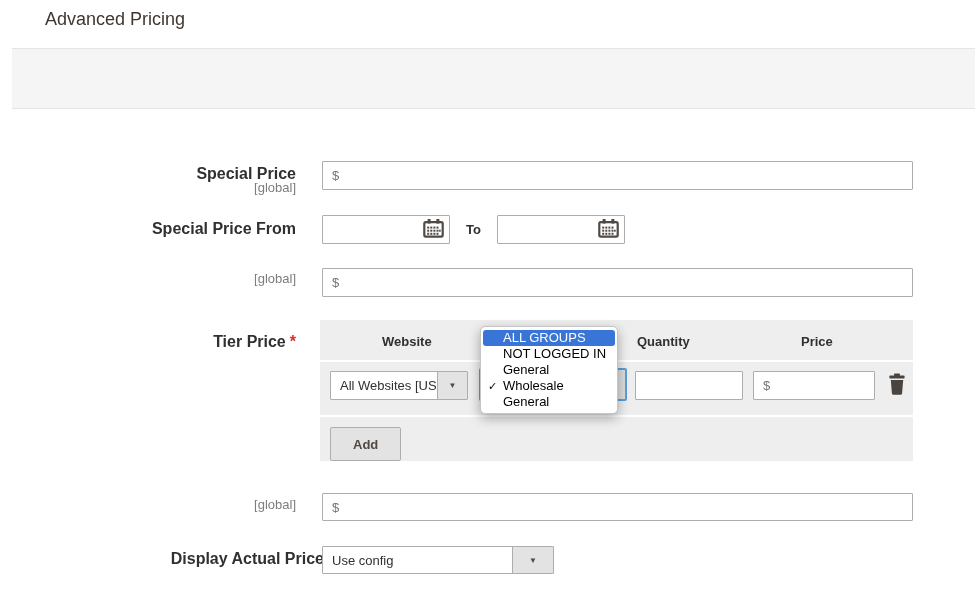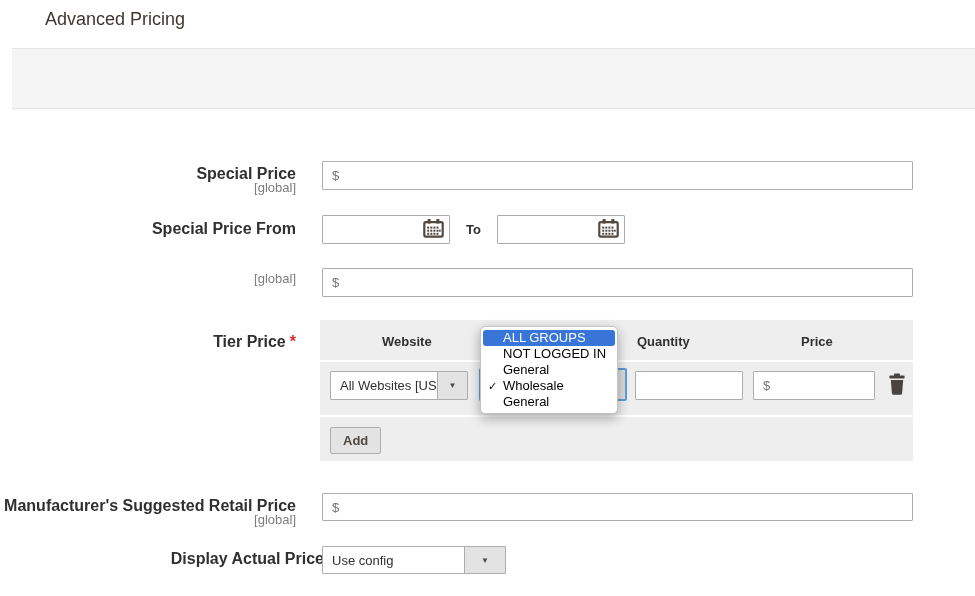--- a/index.html
+++ b/index.html
@@ -41,42 +41,42 @@
   #website-select{left:330px;top:371px;width:138px;height:29px;}
   #website-select .select-arrow{width:29px;}
   #group-select{left:479px;top:368px;width:148px;height:33px;border:2px solid #5b9dd9;
                 border-radius:2px;background:#fff;box-sizing:border-box;display:flex;position:absolute;}
   #group-select .gs-text{flex:1;}
   #group-select .gs-arrow{width:20px;background:#dcdcdc;}
   #qty-input{left:635px;top:371px;width:108px;height:29px;}
   #price-input{left:753px;top:371px;width:122px;height:29px;}
   #trash-btn{position:absolute;left:884px;top:372px;width:26px;height:27px;background:none;
              border:none;padding:0;cursor:pointer;display:flex;align-items:center;justify-content:center;}
-  #add-btn{position:absolute;left:330px;top:427px;height:27px;padding:0 12px;background:#e3e3e3;
+  #add-btn{position:absolute;left:330px;top:427px;height:34px;padding:0 22px;background:#e3e3e3;
            border:1px solid #adadad;border-radius:2px;font-family:"Liberation Sans",sans-serif;
            font-size:13px;font-weight:bold;color:#514943;cursor:pointer;}
 
   #group-popup{position:absolute;left:480px;top:326px;width:138px;background:#fff;
                border:1px solid #c5c5c5;border-radius:5px;box-shadow:0 4px 12px rgba(0,0,0,0.32);
                padding:3px 0;z-index:10;box-sizing:border-box;}
   .dd-item{height:16px;line-height:16px;font-size:13px;color:#000;padding-left:22px;
            position:relative;white-space:nowrap;cursor:default;}
   .dd-item.highlight{background:#3875d7;color:#fff;border-radius:3px;margin:0 2px;padding-left:20px;}
   .dd-check{position:absolute;left:7px;font-size:11px;}
 
   #lbl-special{top:166px;} #lbl-from{top:221px;} #lbl-cost{top:272px;}
   #lbl-tier{top:333px;} #lbl-msrp{top:498px;} #lbl-dap{top:551px;padding-left:28px;}
 
   #special-input{left:322px;top:161px;width:591px;height:29px;}
   #date-from{left:322px;top:215px;width:128px;height:29px;}
   #to-label{position:absolute;left:466px;top:222px;font-size:13px;font-weight:bold;color:#303030;}
   #date-to{left:497px;top:215px;width:128px;height:29px;}
   #cost-input{left:322px;top:268px;width:591px;height:29px;}
   #msrp-input{left:322px;top:493px;width:591px;height:28px;}
-  #dap-select{left:322px;top:546px;width:184px;height:28px;}
+  #dap-select{left:322px;top:546px;width:232px;height:28px;}
   #dap-select .select-arrow{width:40px;}
 </style>
 </head>
 <body>
 
 <div id="title">Advanced Pricing</div>
 <div id="band"></div>
 
 <div class="lblblock" id="lbl-special">
   <div class="lbl">Special Price</div>
@@ -197,21 +197,20 @@
   <div class="dd-item highlight">ALL GROUPS</div>
   <div class="dd-item">NOT LOGGED IN</div>
   <div class="dd-item">General</div>
   <div class="dd-item">
     <span class="dd-check">✓</span><span>Wholesale</span>
   </div>
   <div class="dd-item">General</div>
 </div>
 
 <div class="lblblock" id="lbl-msrp">
-  <div class="lbl">Manufacturer's Suggested Retail Price</div>
   <div class="scope">[global]</div>
 </div>
 <div class="input-box" id="msrp-input">
   <span class="addon">$</span>
   <input value="" style="">
 </div>
 
 <div class="lblblock" id="lbl-dap">
   <div class="lbl">Display Actual Price</div>
 </div>

